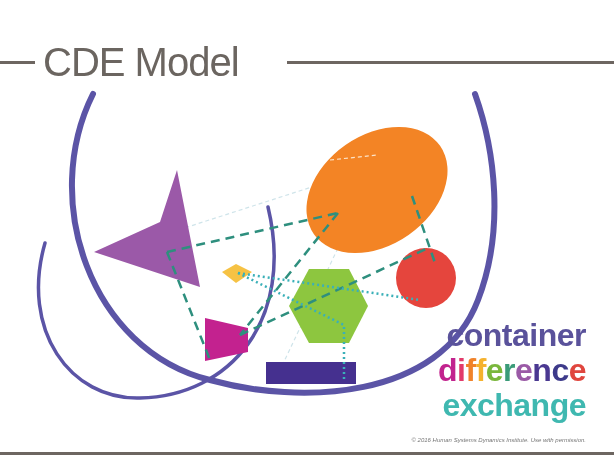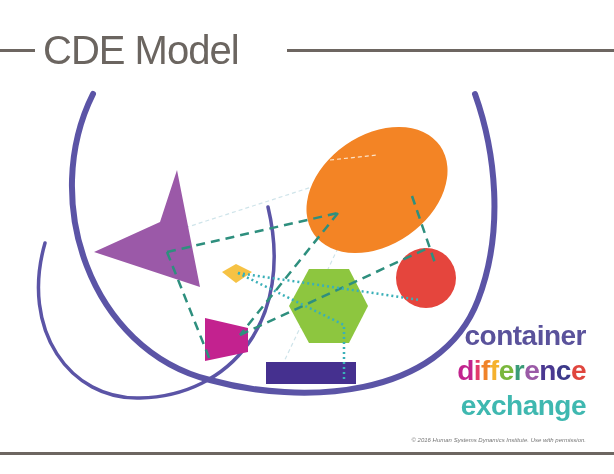--- a/index.html
+++ b/index.html
@@ -1,22 +1,22 @@
 <!DOCTYPE html>
 <html><head>
 <meta charset="utf-8">
 <style>
   html, body { margin:0; padding:0; background:#ffffff; }
   body { width:614px; height:474px; position:relative; overflow:hidden; font-family:"Liberation Sans", sans-serif; }
-  .title-row { position:absolute; left:0; top:22px; width:579px; height:56px; }
+  .title-row { position:absolute; left:0; top:34px; width:579px; height:56px; }
   .rule-left { position:absolute; left:0; top:27px; width:35px; height:3px; background:#6d6661; }
   .rule-right { position:absolute; left:287px; top:27px; width:327px; height:3px; background:#6d6661; }
   .title { position:absolute; left:43px; top:4px; font-size:40px; color:#6b6560; letter-spacing:-1px; font-weight:normal; line-height:48px; }
   svg.diagram { position:absolute; left:0; top:0; }
-  .legend { position:absolute; right:28px; top:318px; text-align:right; font-weight:bold; font-size:28px; line-height:35px; letter-spacing:-0.5px; }
+  .legend { position:absolute; right:28px; top:318px; text-align:right; font-weight:bold; font-size:32px; line-height:35px; letter-spacing:-0.5px; }
   .legend div { white-space:nowrap; }
   .w-container { color:#5a529b; }
   .w-exchange { color:#3fb8b0;text-align:right; }
   .copyright { position:absolute; right:28px; top:437px; font-size:6px; font-style:italic; color:#777; }
   .rule-bottom { position:absolute; left:0; top:452px; width:614px; height:3px; background:#6d6661; }
 </style>
 </head>
 <body>
 
 <div class="title-row">

